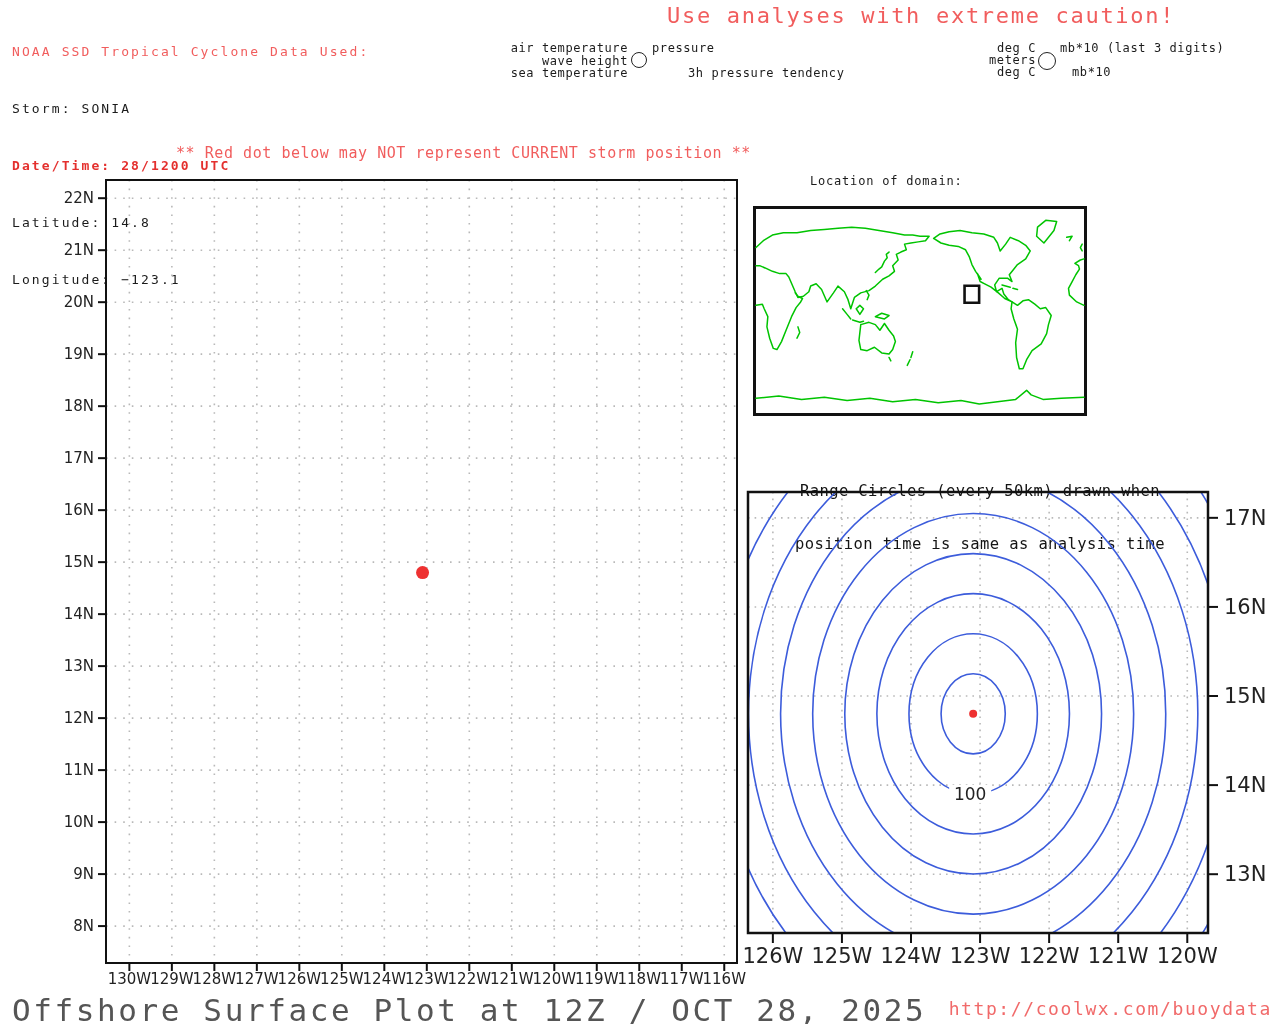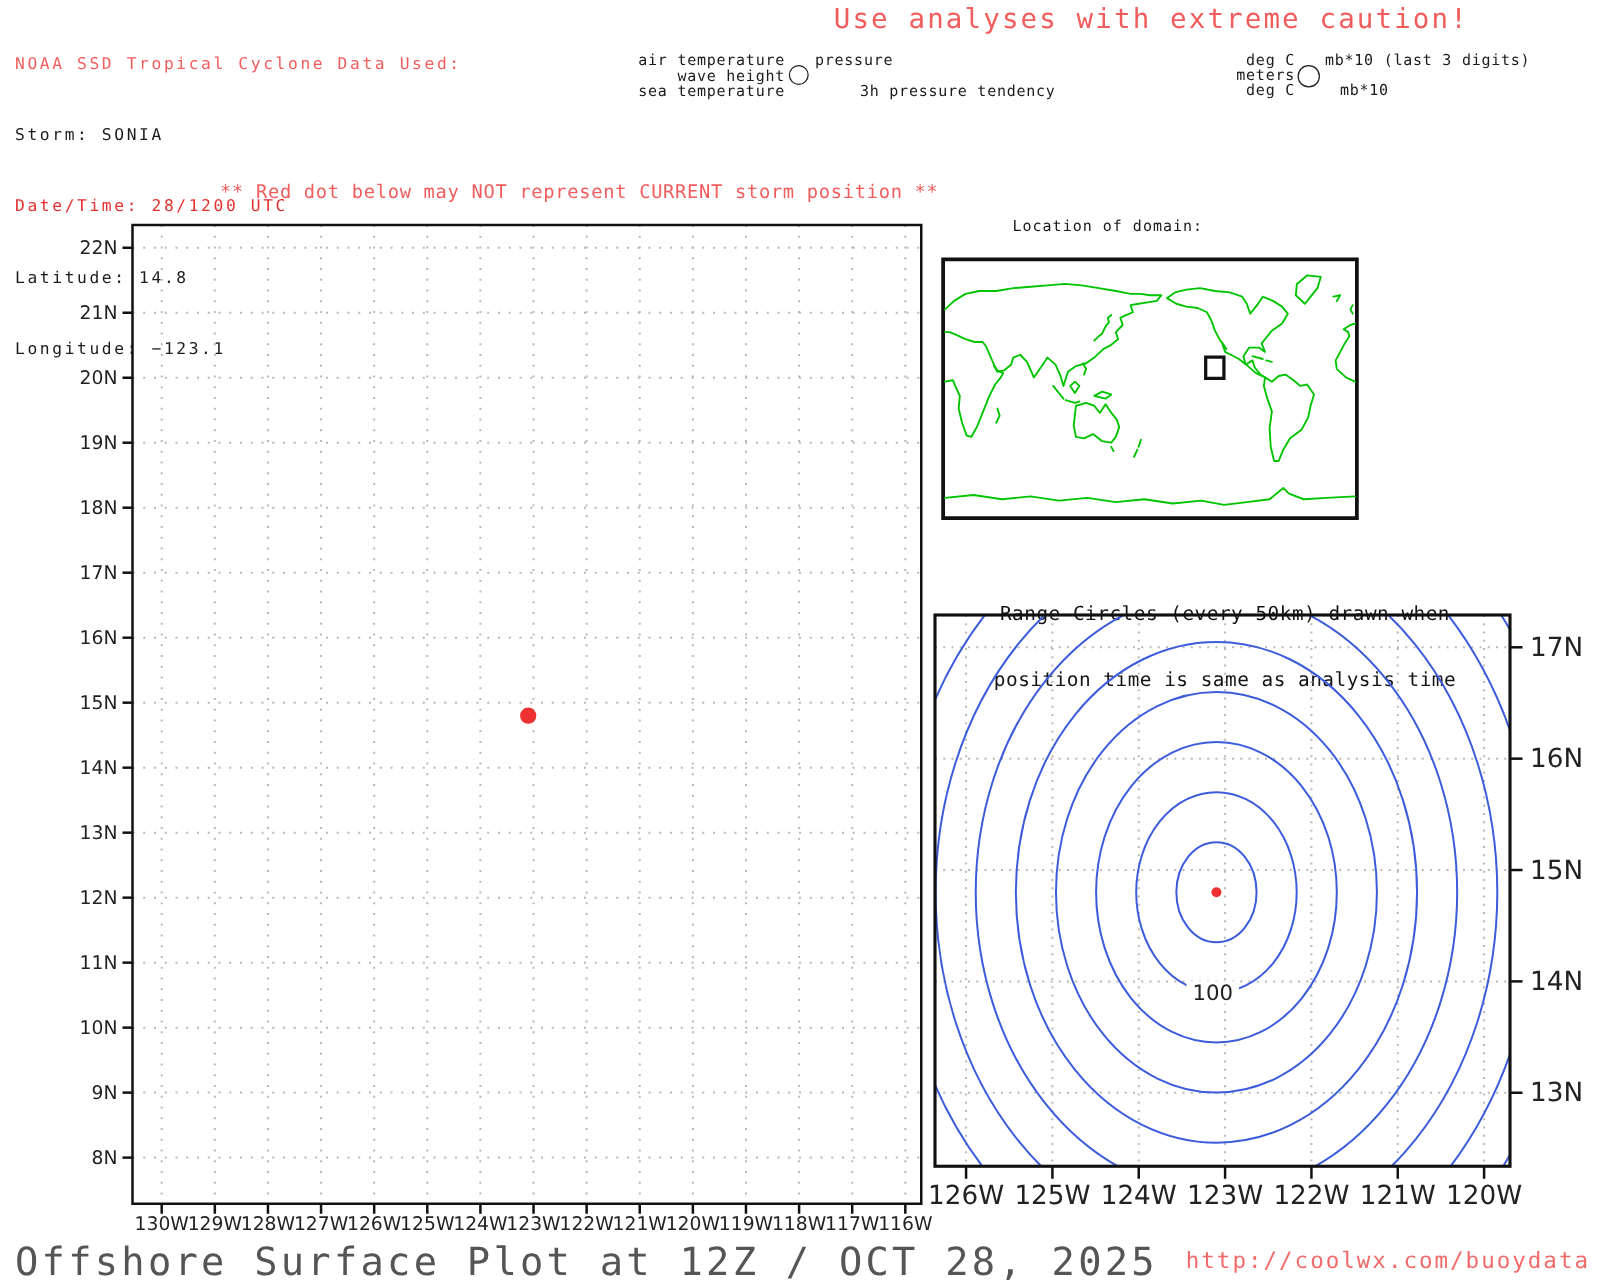--- a/index.html
+++ b/index.html
@@ -1,21 +1,21 @@
 <!DOCTYPE html>
 <html><head>
 <meta charset="utf-8">
 <style>
   html,body{margin:0;padding:0;}
   body{width:1280px;height:1024px;position:relative;background:#ffffff;overflow:hidden;
        font-family:"DejaVu Sans Mono", monospace;}
   .abs{position:absolute;white-space:pre;}
   .hdr-line{font-size:13px;letter-spacing:2.1px;color:#1b1b1b;line-height:19px;}
   .salmon{color:#f15d5d;}
-  .redbold{color:#e4302e;font-weight:normal;}
+  .redbold{color:#e4302e;font-weight:bold;}
   .caution{font-size:22px;letter-spacing:1.7px;color:#f15d5d;}
   .leg{font-size:12px;letter-spacing:0.6px;color:#1b1b1b;}
   .leg-r{text-align:right;}
   .leg-circle{position:absolute;border:1.6px solid #222;border-radius:50%;background:transparent;}
   .warning{font-size:15px;letter-spacing:0.55px;color:#f15d5d;}
   .map-title{font-size:12px;letter-spacing:0.8px;color:#1b1b1b;}
   .map-frame{position:absolute;left:753px;top:206px;width:334px;height:210px;
              border:3px solid #111;box-sizing:border-box;}
   .range-title{font-size:15.5px;letter-spacing:0.4px;color:#141414;text-align:center;line-height:17.5px;}
   .footer-title{font-size:31px;letter-spacing:2.6px;color:#555555;font-weight:normal;}

